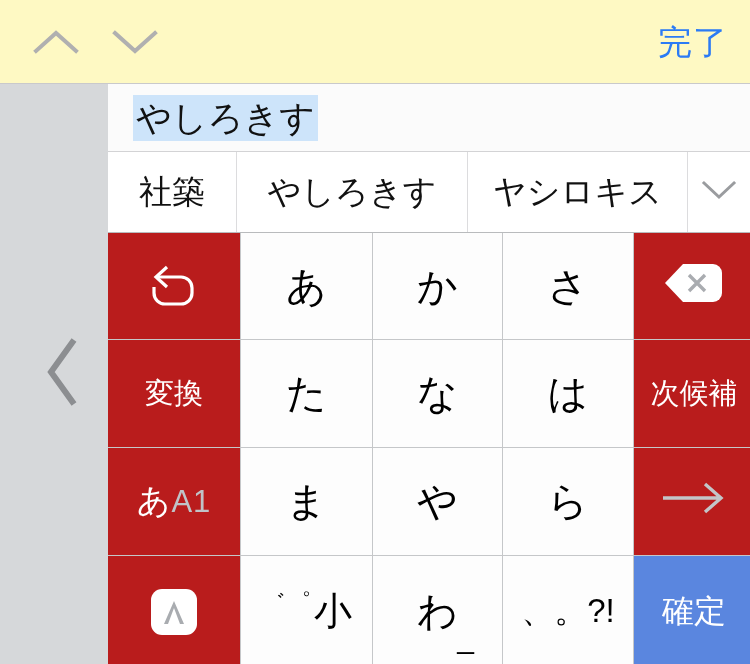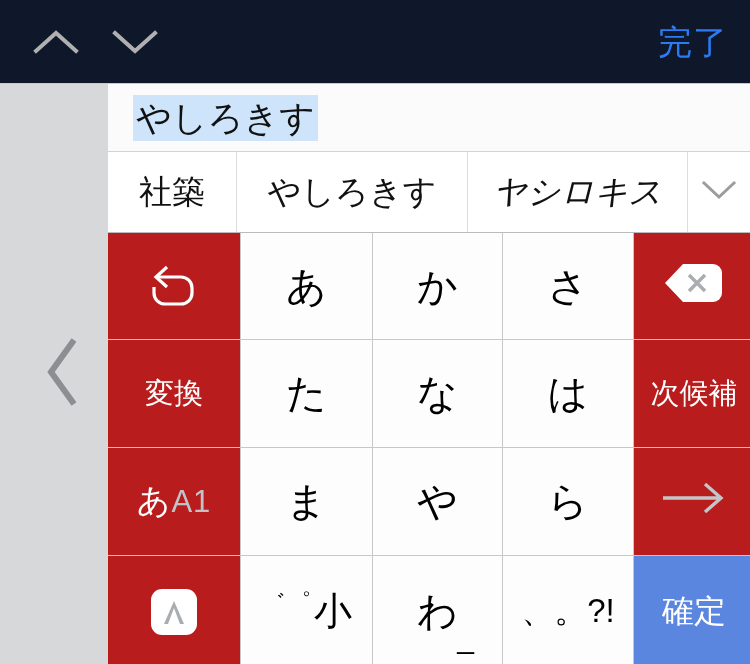--- a/index.html
+++ b/index.html
@@ -18,21 +18,21 @@
     overflow: hidden;
     background: #d6d8da;
   }
 
   
   .toolbar {
     position: absolute;
     left: 0; top: 0;
     width: 750px;
     height: 84px;
-    background: #0f172a;
+    background: #fef9c3;
     border-bottom: 1px solid #c9c9cb;
     box-sizing: border-box;
   }
   .tb-chevron {
     position: absolute;
     width: 56px;
     height: 56px;
     top: 14px;
     display: flex;
     align-items: center;
@@ -113,21 +113,21 @@
     align-items: center;
     justify-content: center;
     font-size: 33px;
     color: #111111;
     border-right: 1px solid #dcdcde;
     box-sizing: border-box;
     height: 100%;
   }
   .cand.c0 { width: 129px; }
   .cand.c1 { width: 231px; }
-  .cand.c2 { width: 220px; font-style: italic; }
+  .cand.c2 { width: 220px; }
   .cand-more {
     width: 62px;
     display: flex;
     align-items: center;
     justify-content: center;
     box-sizing: border-box;
     height: 100%;
   }
 
   

